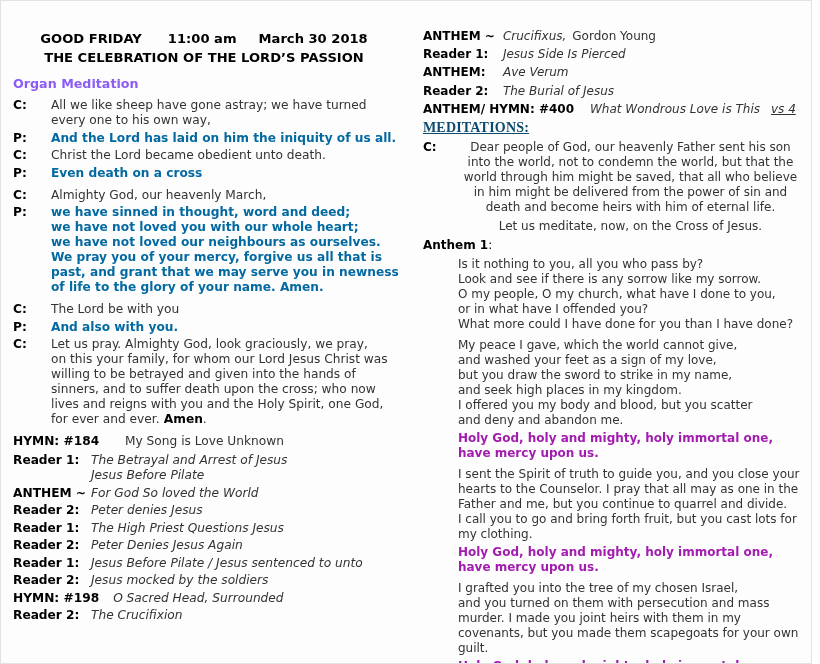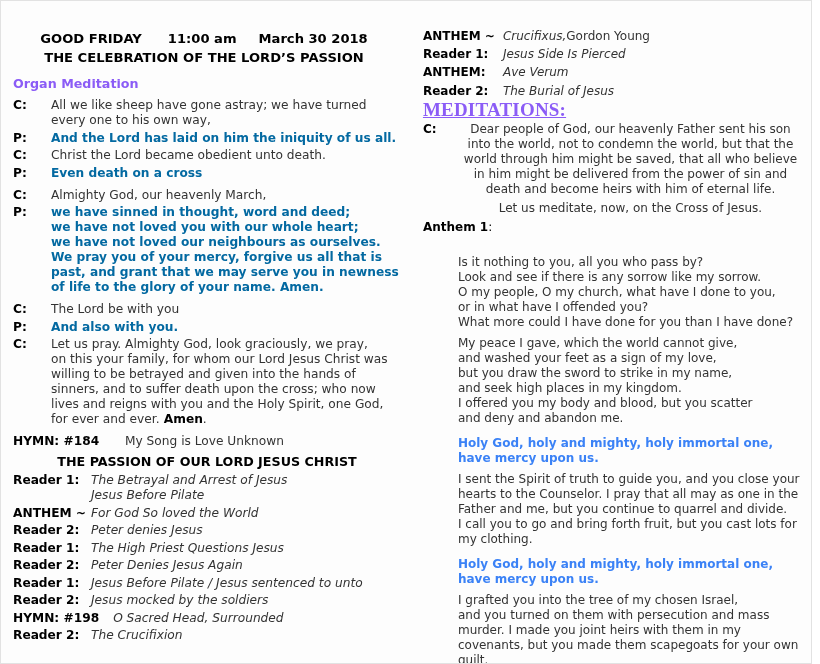--- a/index.html
+++ b/index.html
@@ -37,38 +37,38 @@
   .center-h { text-align:center; font-weight:bold; color:#000; font-size:12.7px; width:388px; margin-top:5px; }
 
   .prow { display:flex; margin-top:2.5px; }
   .prow .plbl { min-width:78px; font-weight:bold; color:#000; flex:0 0 auto; }
   .prow .ptitle { font-style:italic; white-space:pre-line; }
   .prow.hymn .ptitle { margin-left:14px; }
 
   .rrow { display:flex; margin-top:3.2px; align-items:baseline; }
   .rrow .rlbl { font-weight:bold; color:#000; min-width:80px; flex:0 0 auto; white-space:nowrap; }
   .rrow .rtitle { font-style:italic; }
-  .rrow .rauthor { }
+  .rrow .rauthor { margin-left:6px; }
   .rrow.wide .rlbl { min-width:0; }
   .rrow.wide .rtitle { margin-left:16px; }
   .rrow .rsuffix { font-style:italic; text-decoration:underline; margin-left:11px; }
 
-  .medit-h { font-family:"Liberation Serif","DejaVu Serif",serif; font-weight:bold; color:#8b5cf6;
-             font-size:19px; text-decoration:underline; margin-top:3px; letter-spacing:.2px; }
+  .medit-h { font-family:"Liberation Serif","DejaVu Serif",serif; font-weight:bold; color:#0c4a6e;
+             font-size:14px; text-decoration:underline; margin-top:3px; letter-spacing:.2px; }
 
   .crow { display:flex; margin-top:5px; }
   .crow .lbl { min-width:35px; font-weight:bold; color:#000; flex:0 0 auto; }
   .crow .ctxt { white-space:pre-line; flex:1;text-align:center; }
   .crow .ctxt .p2 { display:block; margin-top:4px; }
 
   .anthem-h { margin-top:4px; color:#000; }
   .anthem-h b { font-weight:bold; }
 
-  .stanza { margin-left:35px; white-space:pre-line; margin-top:20px; }
-  .stanza.refrain { font-weight:bold; color:#3b82f6; margin-top:10px; }
+  .stanza { margin-left:35px; white-space:pre-line; margin-top:4px; }
+  .stanza.refrain { font-weight:bold; color:#a21caf; margin-top:3px; }
 </style>
 </head>
 <body>
 
 <div class="page">
 
   <div class="col-left">
 
     <div class="hdr">
       <div>
@@ -125,21 +125,20 @@
 sinners, and to suffer death upon the cross; who now
 lives and reigns with you and the Holy Spirit, one God,
 for ever and ever.</span><span class="amen">  Amen</span><span>.</span></span>
     </div>
 
     <div class="hymn-row">
       <span class="hlbl">HYMN: #184</span>
       <span class="htitle">My Song is Love Unknown</span>
     </div>
 
-    <div class="center-h">THE PASSION OF OUR LORD JESUS CHRIST</div>
 
     <div class="prow" style="margin-top:4px">
       <span class="plbl">Reader 1:</span>
       <span class="ptitle">The Betrayal and Arrest of Jesus
 Jesus Before Pilate</span>
     </div>
     <div class="prow">
       <span class="plbl">ANTHEM ~</span>
       <span class="ptitle">For God So loved the World</span>
     </div>
@@ -184,20 +183,25 @@
       <span class="rlbl">Reader 1:</span>
       <span class="rtitle">Jesus Side Is Pierced</span>
     </div>
     <div class="rrow">
       <span class="rlbl">ANTHEM:</span>
       <span class="rtitle">Ave Verum</span>
     </div>
     <div class="rrow">
       <span class="rlbl">Reader 2:</span>
       <span class="rtitle">The Burial of Jesus</span>
+    </div>
+    <div class="rrow wide">
+      <span class="rlbl">ANTHEM/ HYMN: #400</span>
+      <span class="rtitle">What Wondrous Love is This</span>
+      <span class="rsuffix">vs 4</span>
     </div>
 
     <div class="medit-h">MEDITATIONS:</div>
 
     <div class="crow">
       <span class="lbl">C:</span>
       <span class="ctxt"><span>Dear people of God, our heavenly Father sent his son
 into the world, not to condemn the world, but that the
 world through him might be saved, that all who believe
 in him might be delivered from the power of sin and

